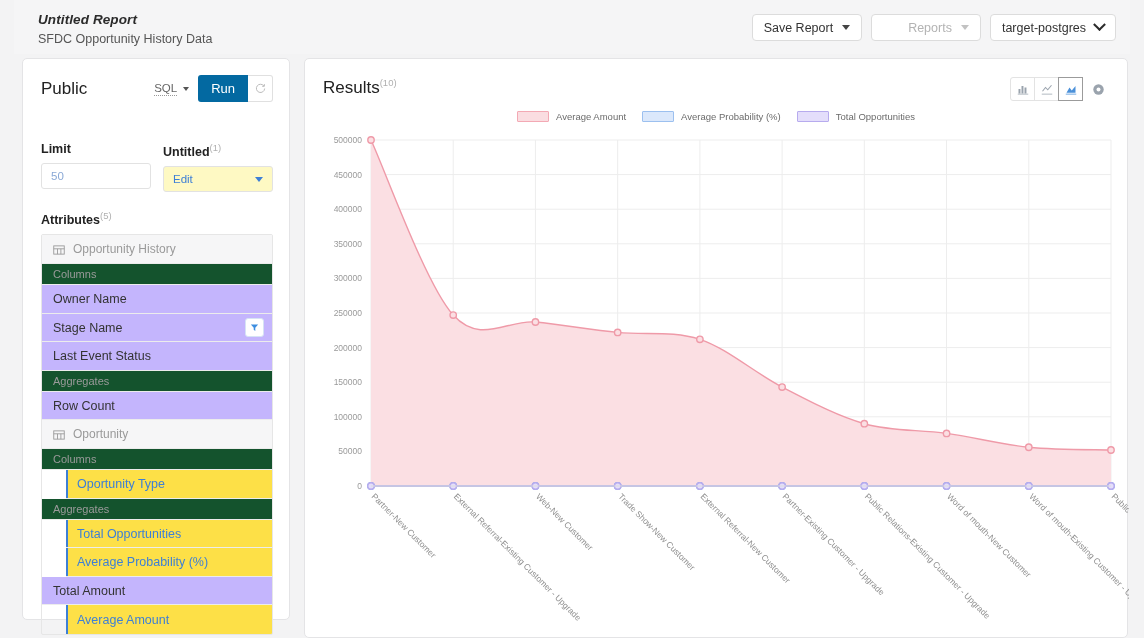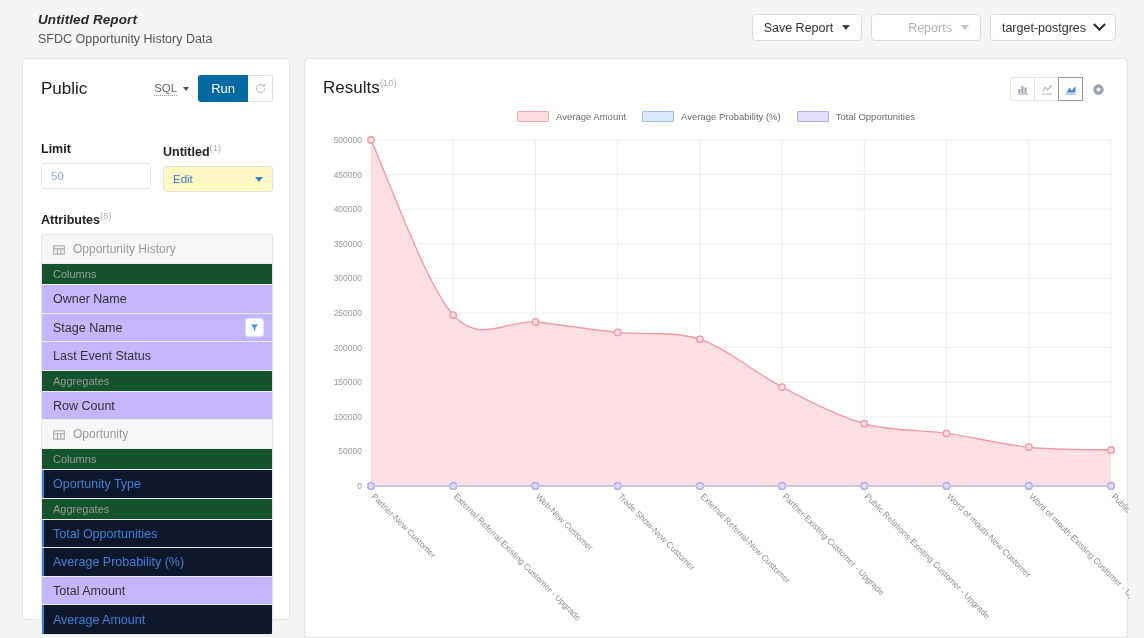--- a/index.html
+++ b/index.html
@@ -103,21 +103,21 @@
     background: #14532d; padding: 4px 11px; font-size: 11px; color: #9a9a9a;
     border-bottom: 1px solid #ececec;
   }
   .attr-item {
     height: 28.5px; display: flex; align-items: center; justify-content: space-between;
     padding: 0 8px 0 11px; font-size: 12.5px; color: #333;
     border-bottom: 1px solid #ececec; background: #c4b5fd; cursor: pointer;
     position: relative;
   }
   .attr-item:last-child { border-bottom: none; }
-  .attr-item.selected { color: #3d7fd6; background: #0f172a; }
+  .attr-item.selected { color: #3d7fd6; background: #fde047; margin-left: 24px; }
   .attr-item.selected::before {
     content: ""; position: absolute; left: 0; top: 0; bottom: 0; width: 2px;
     background: #3d7fd6;
   }
   .filter-chip {
     width: 19px; height: 19px; border: 1px solid #d6e3f5; border-radius: 3px;
     background: #fff; display: flex; align-items: center; justify-content: center;
   }
 
   

